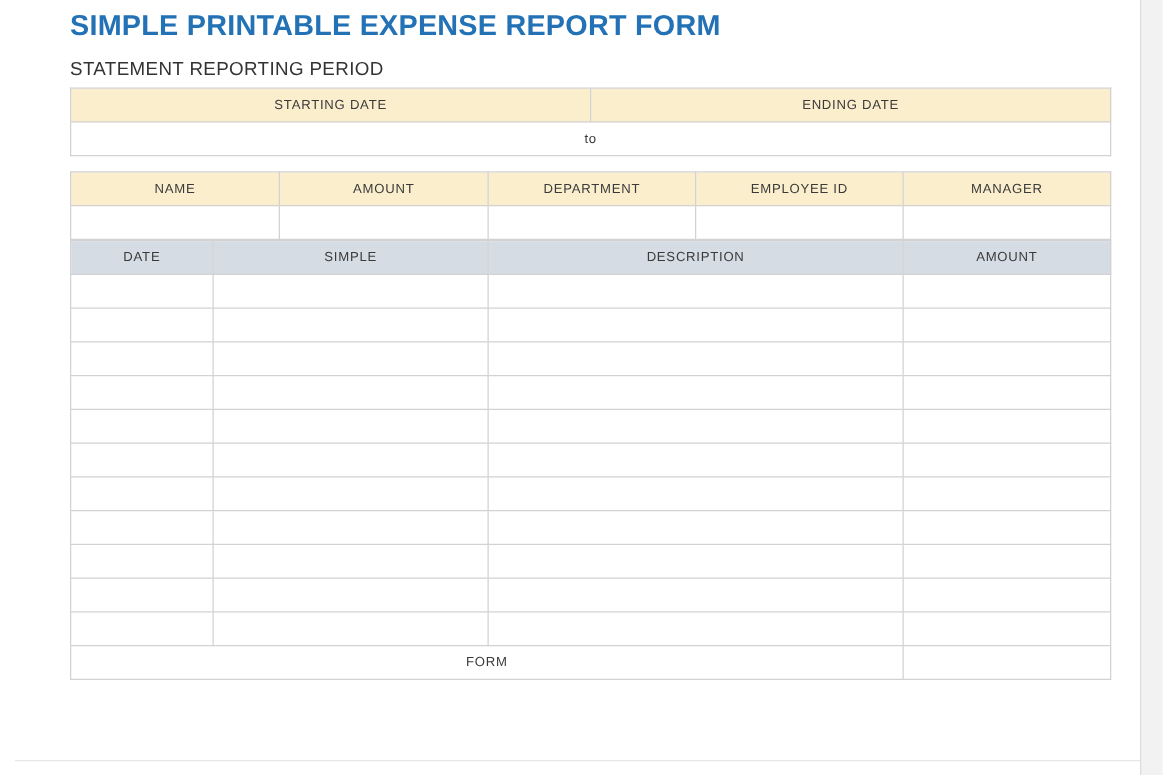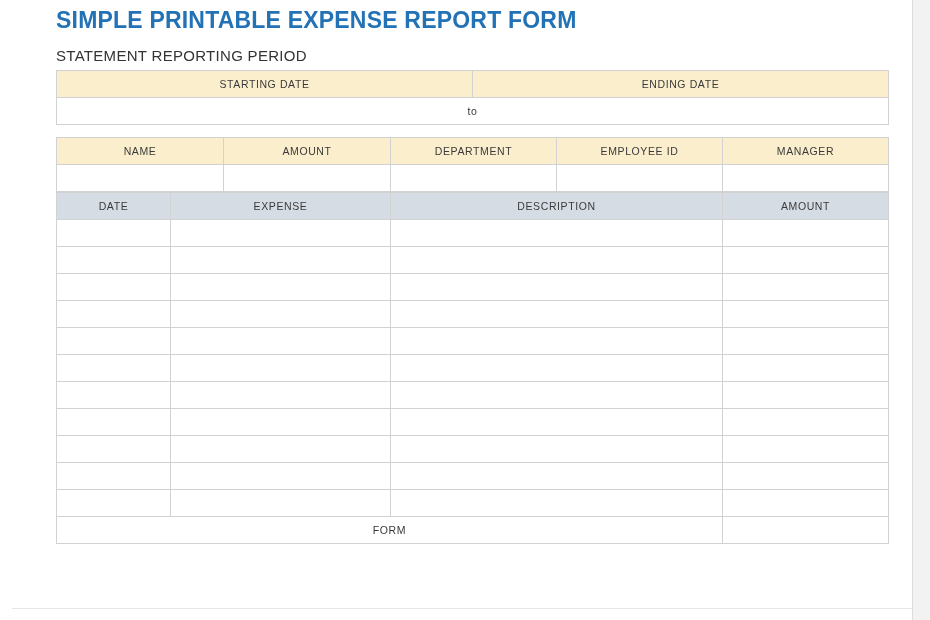--- a/index.html
+++ b/index.html
@@ -174,21 +174,21 @@
     <table class="grid">
       <colgroup>
         <col style="width:114px">
         <col style="width:220px">
         <col style="width:332px">
         <col style="width:166px">
       </colgroup>
       <thead>
         <tr>
           <th class="hdr-gray">DATE</th>
-          <th class="hdr-gray">EXPENSE</th>
+          <th class="hdr-gray">SIMPLE</th>
           <th class="hdr-gray">DESCRIPTION</th>
           <th class="hdr-gray">AMOUNT</th>
         </tr>
       </thead>
       <tbody>
         <tr>
           <td class="cell-empty"></td>
           <td class="cell-empty"></td>
           <td class="cell-empty"></td>
           <td class="cell-empty"></td>

